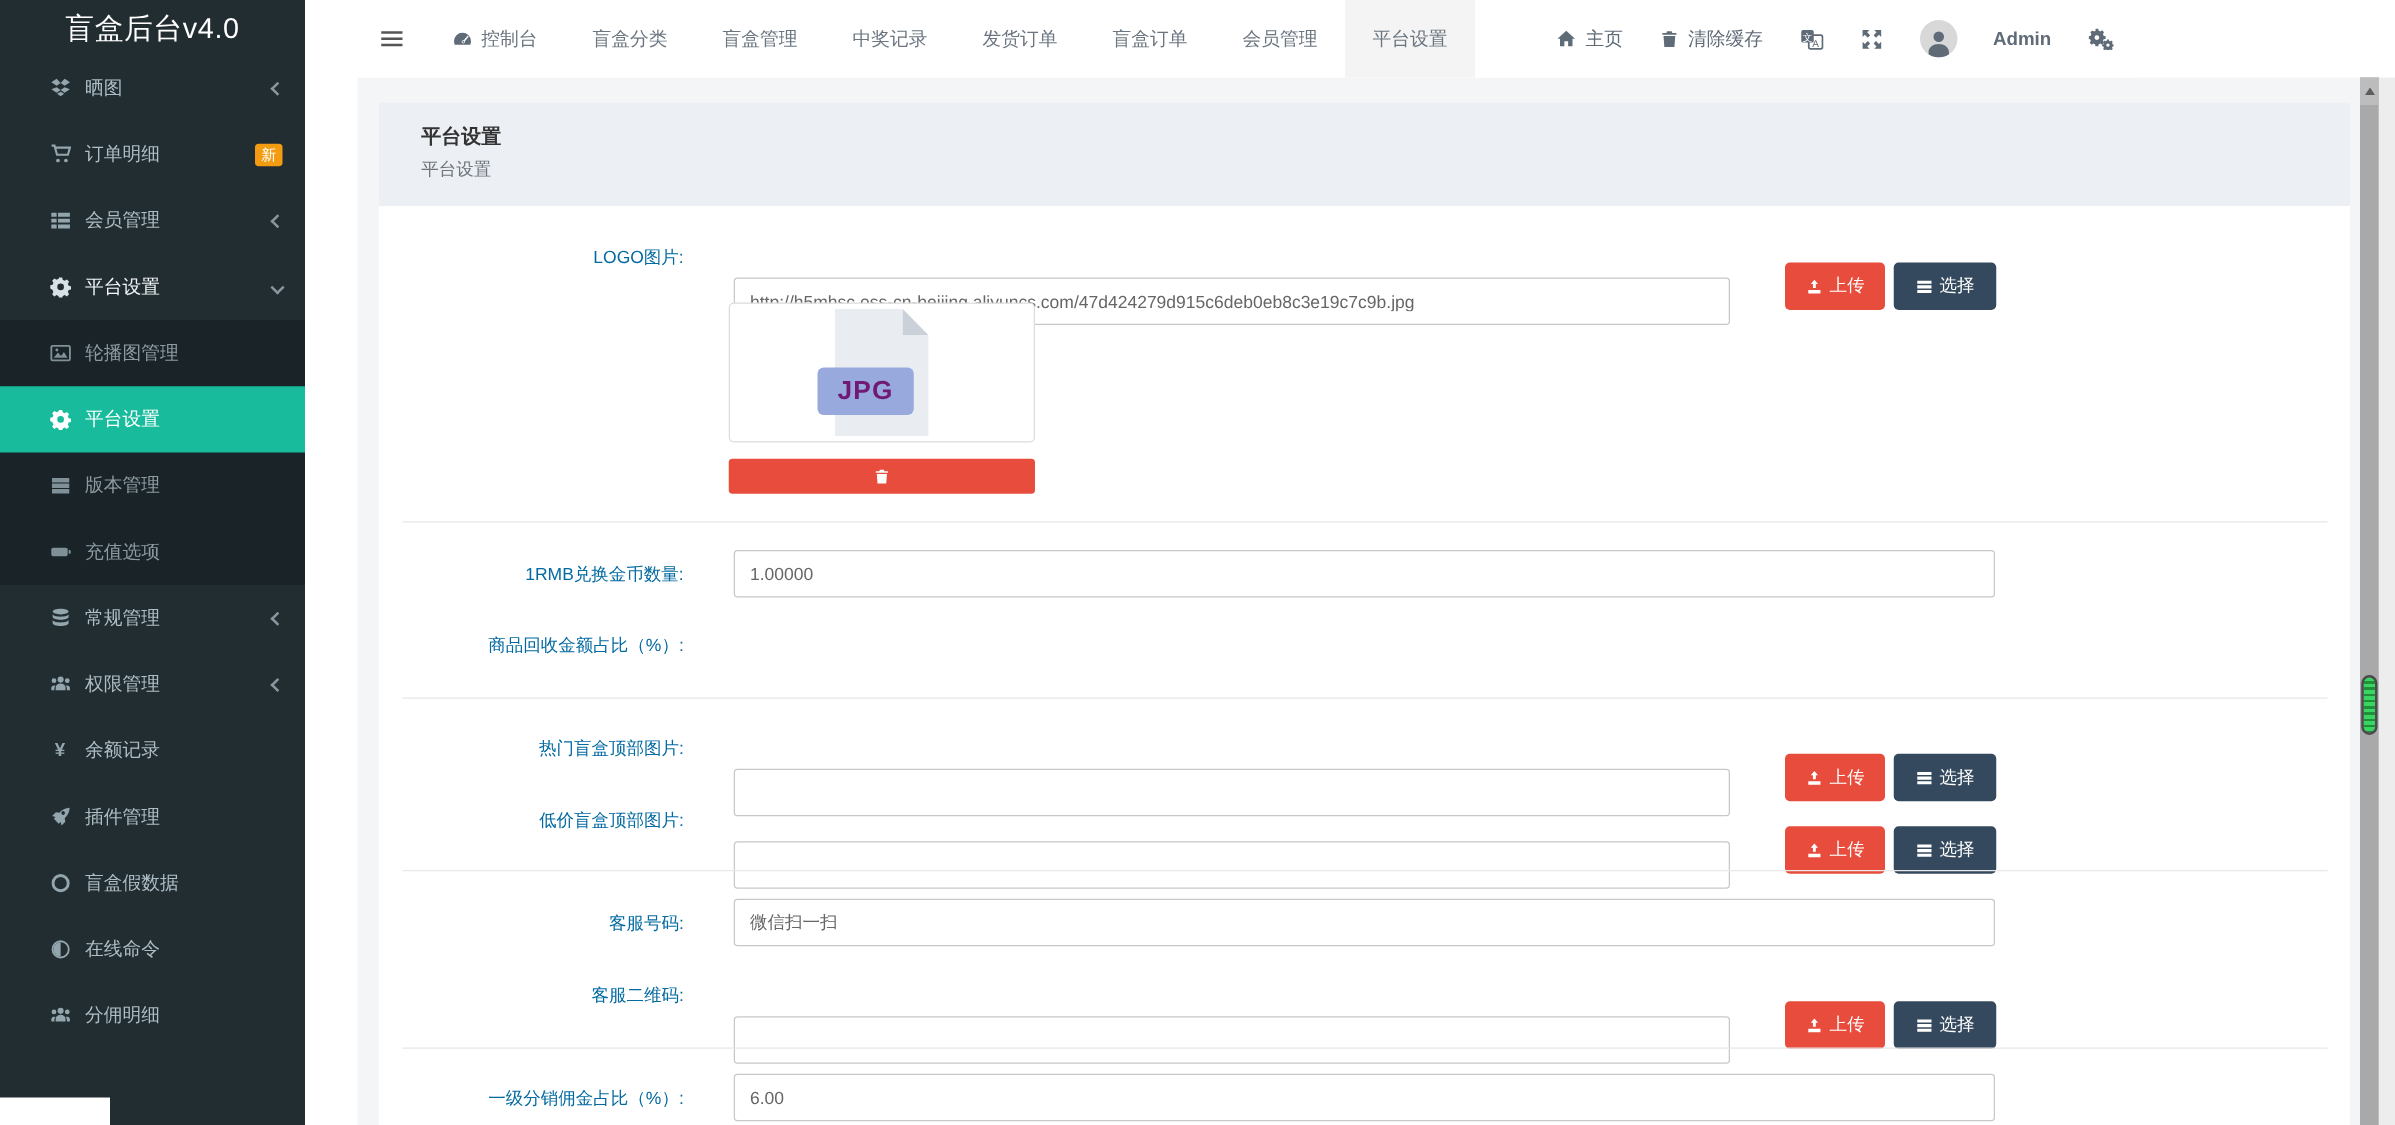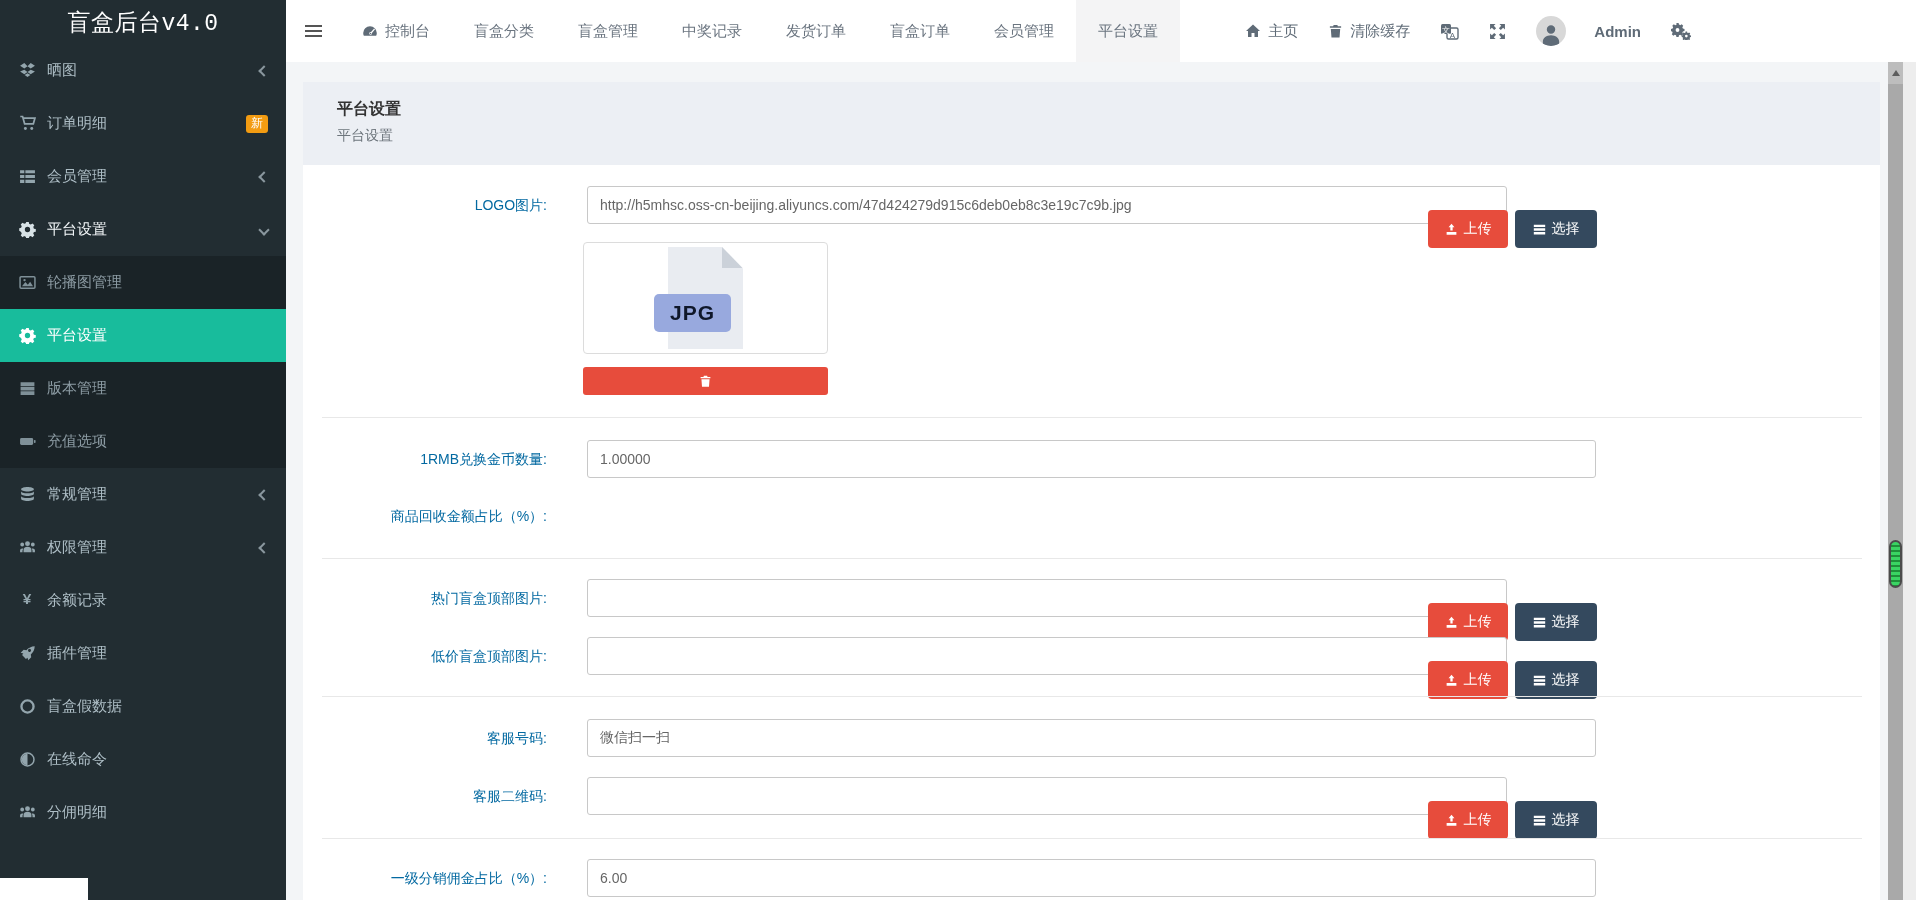--- a/index.html
+++ b/index.html
@@ -1,24 +1,24 @@
 <!DOCTYPE html>
 <html><head>
 <meta charset="utf-8">
 <style>
   * { margin:0; padding:0; box-sizing:border-box; }
   html,body { width:1916px; height:900px; overflow:hidden; background:#fff;
     font-family:"Liberation Sans","DejaVu Sans",sans-serif; }
   svg { fill:currentColor; display:block; }
 
   
-  .sidebar { position:absolute; left:0; top:0; width:286px; height:900px; background:#222d32; z-index:3;font-family:Liberation Mono, monospace; }
+  .sidebar { position:absolute; left:0; top:0; width:244px; height:900px; background:#222d32; z-index:3; }
   .side-title { height:44px; display:flex; align-items:center; justify-content:center;
     color:#fff; font-size:23px; letter-spacing:.5px; }
-  .s-item { height:53px; display:flex; align-items:center; padding:0 18px 0 17px;
+  .s-item { height:53px; display:flex; align-items:center; padding:0 18px 0 38px;
     color:#aebec6; font-size:15px; cursor:pointer; }
   .s-ico { width:20px; margin-right:10px; display:flex; justify-content:center; color:#93a5ad; }
   .s-lbl { flex:1; white-space:nowrap; }
   .submenu { background:#1a2327; }
   .submenu .s-item { color:#8c9ba3; }
   .submenu .s-ico { color:#7f9098; }
   .s-item.active { background:#18bc9c; color:#fff; }
   .s-item.active .s-ico { color:#fff; }
   .s-item.open { color:#f2f6f8; }
   .s-item.open .s-ico { color:#d8e2e6; }
@@ -53,37 +53,37 @@
   .page-title { font-size:16px; font-weight:bold; color:#333; }
   .page-subtitle { margin-top:7px; font-size:14px; color:#6d757c; }
   .card-body { position:relative; height:735px; background:#fff; overflow:hidden; }
 
   .frow { position:absolute; left:0; width:100%; height:38px; }
   .flabel { position:absolute; left:0; width:244px; text-align:right; font-size:14px;
     color:#0369a1; line-height:38px; white-space:nowrap; }
   .finput { position:absolute; left:284px; top:0; height:38px; border:1px solid #c8c8c8;
     border-radius:3px; padding:0 12px; font-size:14px; color:#666; background:#fff; outline:none; }
   .finput.wide { width:1009px; }
-  .finput.short { width:920px; }
+  .finput.short { width:797px;margin-top:36px; }
   .fbtn { position:absolute; top:0; height:38px; border:none; border-radius:4px; color:#fff;
     font-size:14px; display:flex; align-items:center; justify-content:center; gap:6px; cursor:pointer;margin-top:24px; }
   .fbtn.upload { left:1125px; width:80px; background:#e74c3c; }
   .fbtn.choose { left:1212px; width:82px; background:#34495e; }
   .hr { position:absolute; left:19px; width:1540px; border-top:1px solid #e8e8e8; }
 
   .thumb { position:absolute; left:280px; top:77px; width:245px; height:112px;
     border:1px solid #dcdcdc; border-radius:4px; background:#fff;
     display:flex; align-items:center; justify-content:center; }
   .file-icon { position:relative; width:75px; height:102px; }
   .file-page { width:100%; height:100%; background:#e9ecf1;
     clip-path:polygon(0 0,72% 0,100% 21%,100% 100%,0 100%); }
   .file-fold { position:absolute; left:72%; top:0; width:28%; height:21%; background:#cbd1d9;
     clip-path:polygon(0 0,100% 100%,0 100%); }
   .jpg-badge { position:absolute; left:-14px; top:47px; width:77px; height:38px; background:#98a9de;
-    border-radius:5px; color:#0f172a; font-size:21px; font-weight:bold; letter-spacing:1px;
+    border-radius:5px; color:#701a75; font-size:21px; font-weight:bold; letter-spacing:1px;
     display:flex; align-items:center; justify-content:center; }
   .del-btn { position:absolute; left:280px; top:202px; width:245px; height:28px; background:#e74c3c;
     border:none; border-radius:3px; cursor:pointer; display:flex; align-items:center; justify-content:center; color:#fff; }
 
   
   .page-strip { position:absolute; left:1903px; top:62px; width:13px; height:838px; background:#ededed; z-index:4; }
   .sb-track { position:absolute; left:1888px; top:62px; width:15px; height:838px; background:#a9a9a9; z-index:4; }
   .sb-arrow { height:22px; background:#bdbdbd; display:flex; align-items:center; justify-content:center; cursor:pointer; }
   .sb-arrow i { width:0; height:0; border-left:4px solid transparent; border-right:4px solid transparent;
     border-bottom:6px solid #5d5d5d; }

